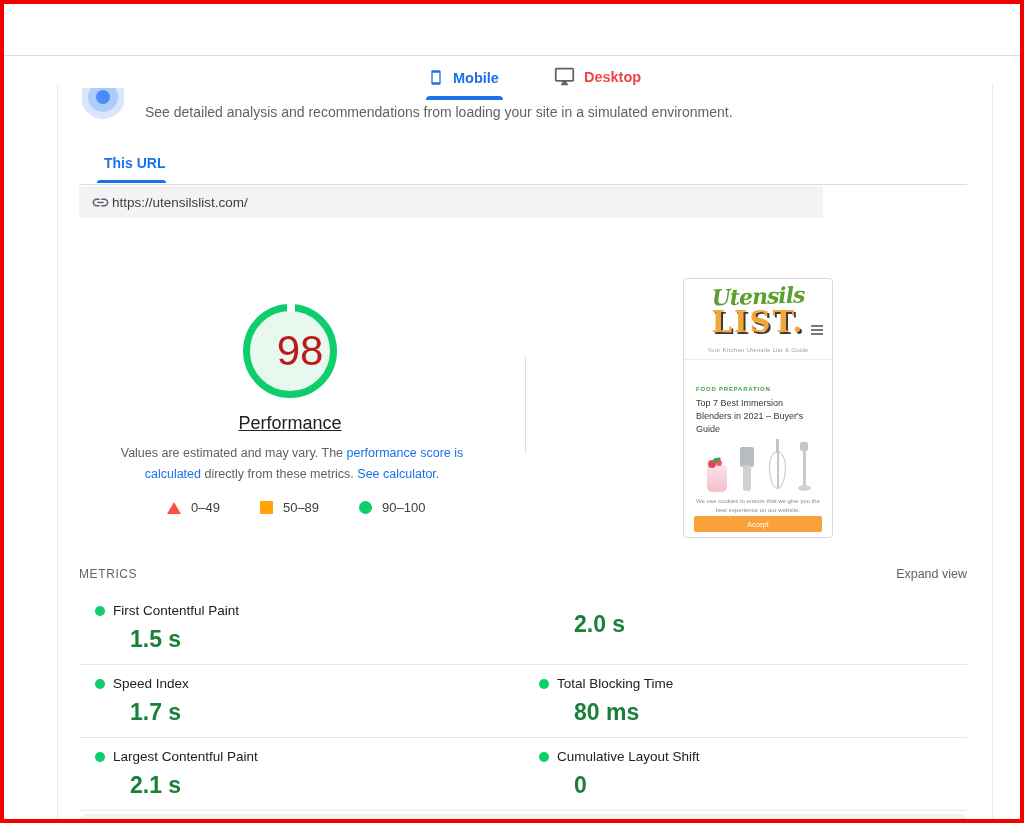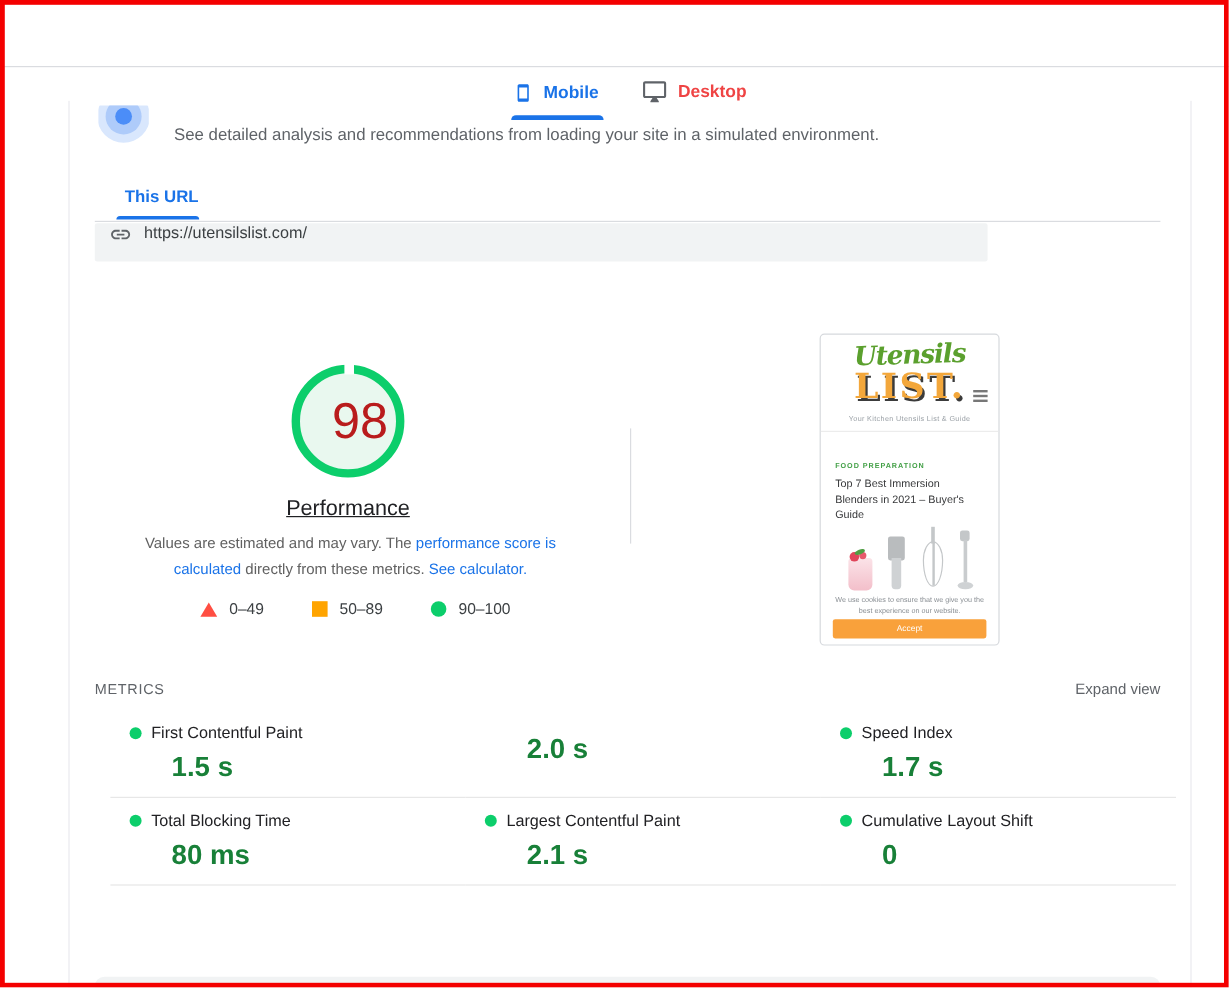--- a/index.html
+++ b/index.html
@@ -12,42 +12,42 @@
   .frame { position:absolute; inset:0; border:4px solid #f40000; z-index:99; pointer-events:none; }
 
   
   .header-divider { position:absolute; left:0; top:55px; width:1024px; height:1px; background:#dadce0; }
 
   
   .card-border-l { position:absolute; left:57px; top:84px; bottom:0; width:1px; background:#e9eaee; }
   .card-border-r { position:absolute; left:992px; top:84px; bottom:0; width:1px; background:#e9eaee; }
 
   
-  .device-tabs { position:absolute; left:428px; top:66px; display:flex; gap:36px; align-items:flex-start; }
+  .device-tabs { position:absolute; left:428px; top:66px; display:flex; gap:55px; align-items:flex-start; }
   .dev-tab { display:flex; align-items:center; gap:9px; font-size:14.5px; font-weight:bold; cursor:pointer; position:relative; padding-bottom:11px; }
   .dev-tab.active { color:#1a73e8; }
   .dev-tab.inactive { color:#ef4444; }
   .dev-tab.active .tab-underline { position:absolute; left:-2px; right:-4px; bottom:0; height:4px; background:#1a73e8; border-radius:4px 4px 0 0; }
   .dev-tab svg { display:block; }
 
   
   .lab-icon { position:absolute; left:82px; top:88px; width:42px; height:34px; overflow:hidden; }
   .lab-icon .r1,.lab-icon .r2,.lab-icon .r3 { position:absolute; border-radius:50%; }
   .lab-icon .r1 { width:44px; height:44px; left:-1px; top:-13px; background:#d9e7fd; }
   .lab-icon .r2 { width:30px; height:30px; left:6px; top:-6px; background:#aecbfa; }
   .lab-icon .r3 { width:14px; height:14px; left:14px; top:2px; background:#4b8df8; }
   .intro-text { position:absolute; left:145px; top:104px; font-size:14px; color:#5f6368; }
 
   
   .url-tab { position:absolute; left:104px; top:155px; font-size:14px; font-weight:bold; color:#1a73e8; cursor:pointer; }
   .url-tab-underline { position:absolute; left:97px; top:180px; width:69px; height:3px; background:#1a73e8; border-radius:3px 3px 0 0; }
   .url-tab-divider { position:absolute; left:79px; top:184px; width:888px; height:1px; background:#dadce0; }
 
   
-  .url-bar { position:absolute; left:79px; top:186px; width:744px; height:32px; background:#f1f3f4; border-radius:2px; display:flex; align-items:flex-start; padding:0 12px; gap:10px; }
+  .url-bar { position:absolute; left:79px; top:186px; width:744px; height:32px; background:#f1f3f4; border-radius:2px; display:flex; align-items:center; padding:0 12px; gap:2px; }
   .url-bar svg { display:block; color:#5f6368; }
   .url-text { font-size:13.5px; color:#3c4043; }
 
   
   .gauge { position:absolute; left:243px; top:304px; width:94px; height:94px; border-radius:50%; border:7px solid #0cce6b; background:#e9f8ef; display:flex; align-items:center; justify-content:center; }
   .gauge-notch { position:absolute; left:287px; top:303px; width:8px; height:9px; background:#ffffff; }
   .gauge-score { font-size:42px; color:#b91c1c;margin-left:20px; }
   .performance-label { position:absolute; left:190px; top:413px; width:200px; text-align:center; font-size:18px; color:#202124;text-decoration:underline; }
 
   .score-note { position:absolute; left:97px; top:443px; width:390px; text-align:center; font-size:12.5px; line-height:1.7; color:#616161; }
@@ -86,21 +86,21 @@
   .frother-knob { position:absolute; left:106px; bottom:42px; width:8px; height:9px; background:#c4c7c9; border-radius:2px; }
   .frother-rod { position:absolute; left:109px; bottom:8px; width:2.5px; height:35px; background:#c9ccce; }
   .frother-base { position:absolute; left:104px; bottom:2px; width:13px; height:6px; background:#cfd2d4; border-radius:50%; }
   .thumb-cookie { position:absolute; left:8px; top:218px; width:132px; text-align:center; font-size:6px; color:#8a8f94; line-height:1.5; }
   .accept-btn { position:absolute; left:10px; top:237px; width:128px; height:16px; background:#f9a13b; border-radius:2px; color:#fff; font-size:7px; display:flex; align-items:center; justify-content:center; }
 
   
   .metrics-header-row { position:absolute; left:79px; top:567px; width:888px; display:flex; justify-content:space-between; align-items:center; }
   .metrics-title { font-size:12px; color:#5f6368; letter-spacing:0.6px; }
   .expand-view { font-size:12.5px; color:#5f6368; cursor:pointer; }
-  .metrics-grid { position:absolute; left:92px; top:592px; width:888px; display:grid; grid-template-columns:1fr 1fr 1fr; }
+  .metrics-grid { position:absolute; left:79px; top:592px; width:888px; display:grid; grid-template-columns:1fr 1fr; }
   .metric-cell { height:73px; border-bottom:1px solid #e7e7e7; padding:11px 0 0 16px; }
   .metric-head { display:flex; align-items:center; gap:8px; }
   .metric-dot { width:10px; height:10px; border-radius:50%; background:#0cce6b; flex:none; }
   .metric-label { font-size:13.5px; color:#212124; }
   .metric-value { margin:8px 0 0 35px; font-size:23px; color:#188038;font-weight:bold; }
 
   .bottom-bar { position:absolute; left:79px; top:814px; width:888px; height:9px; background:#f1f3f4; border-radius:8px 8px 0 0; }
 </style>
 </head>
 <body>

